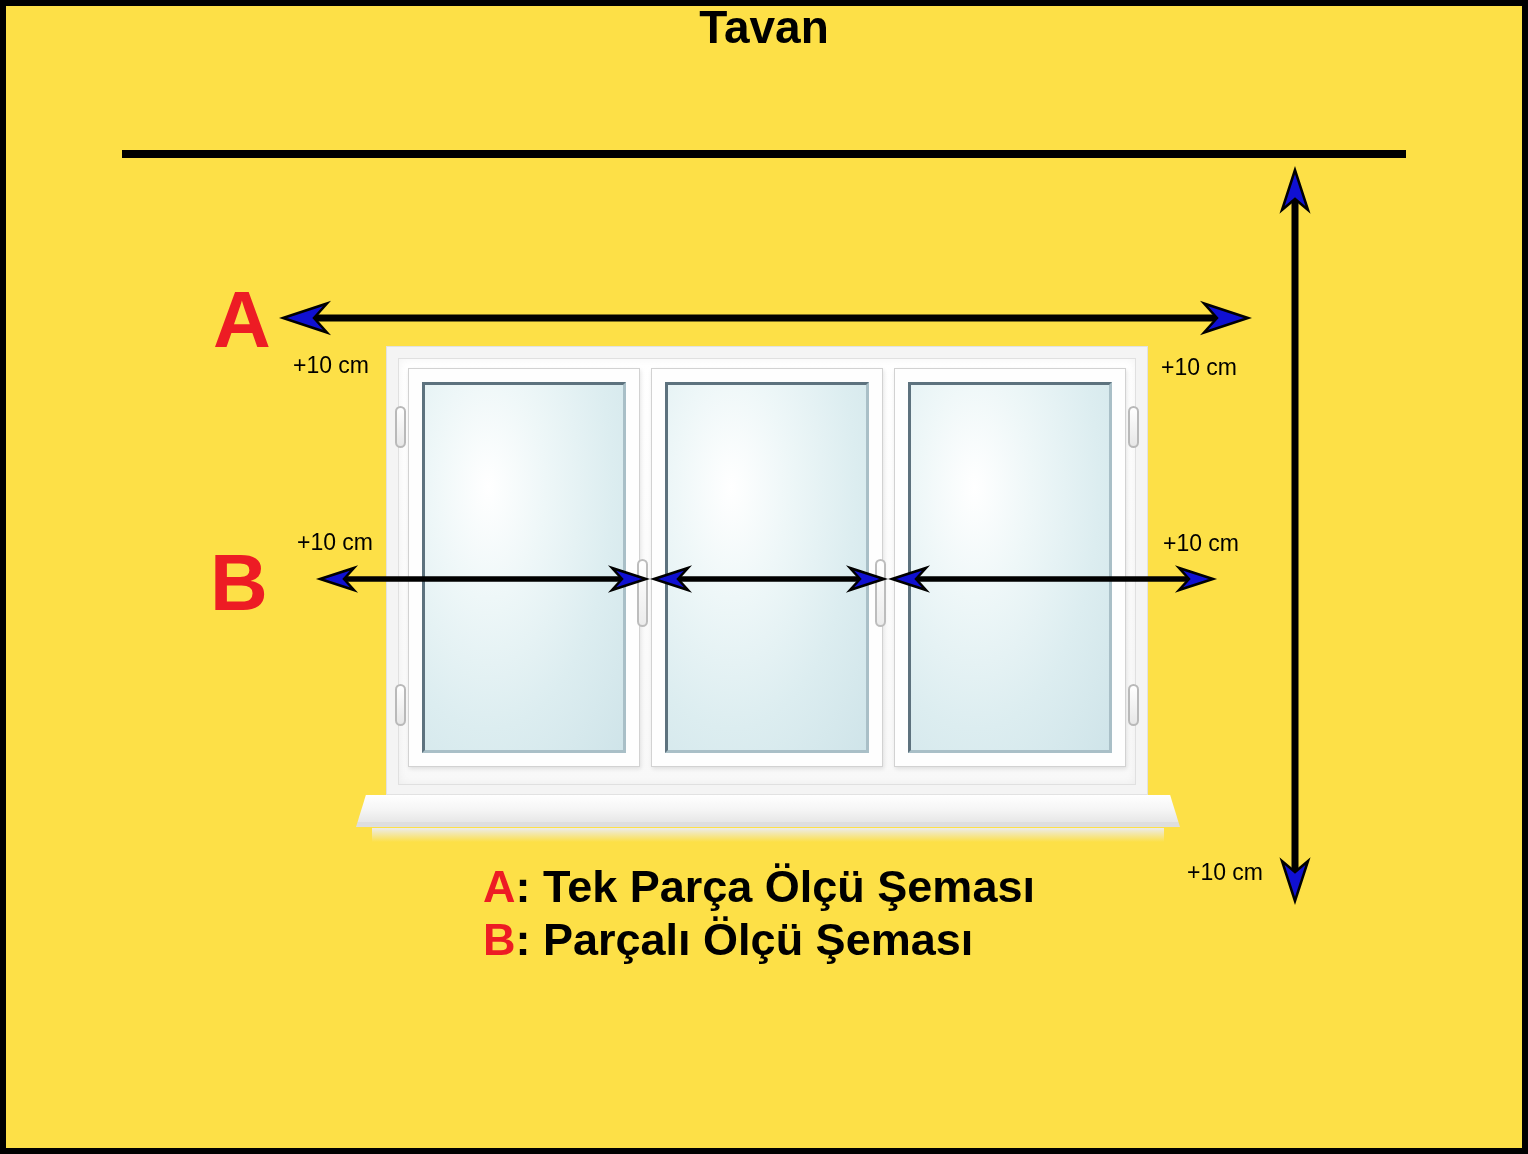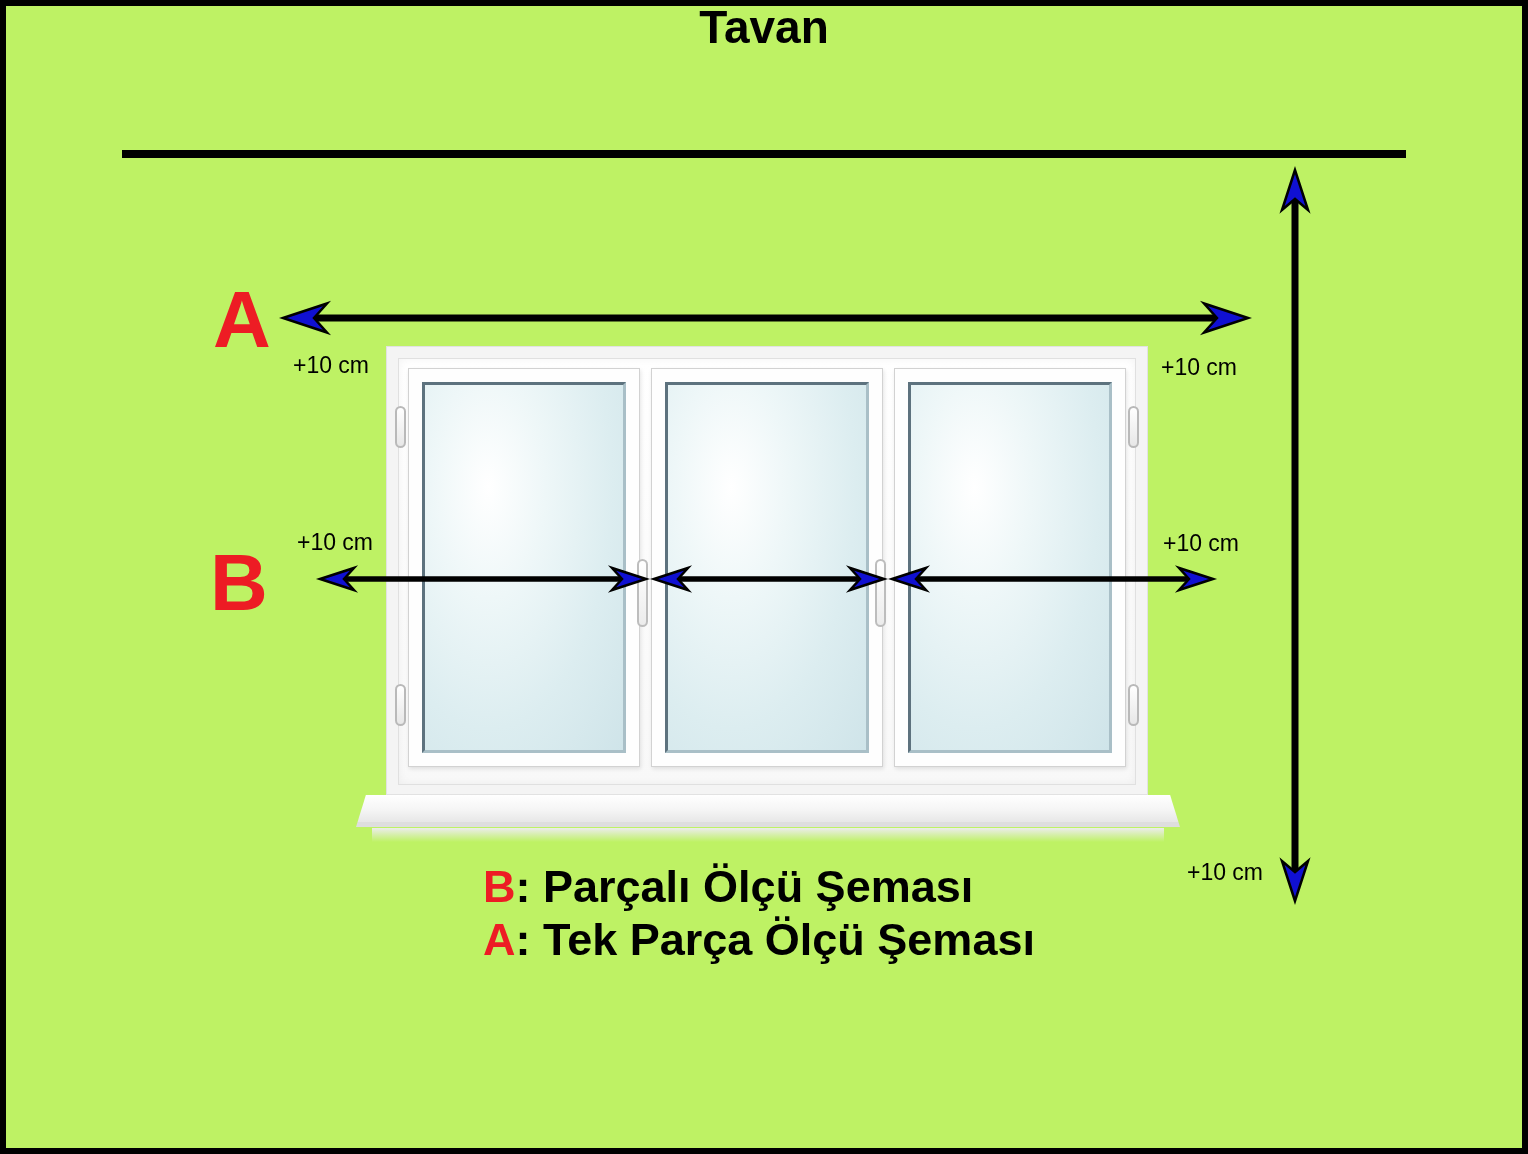--- a/index.html
+++ b/index.html
@@ -1,17 +1,17 @@
 <!DOCTYPE html>
 <html><head>
 <meta charset="utf-8">
 <style>
   html,body{margin:0;padding:0;background:#fff;}
   .canvas{
-    position:relative;width:1528px;height:1154px;background:#bef264;
+    position:relative;width:1528px;height:1154px;background:#fde047;
     font-family:"Liberation Sans", sans-serif;overflow:hidden;
   }
   .outer-border{position:absolute;inset:0;border:6px solid #000;pointer-events:none;z-index:50;}
 
   
   .title{
     position:absolute;left:0;top:96;width:100%;text-align:center;
     font-size:46px;font-weight:bold;color:#000;letter-spacing:0;
   }
   .ceiling-line{position:absolute;left:122px;top:150px;width:1284px;height:8px;background:#000;}
@@ -157,17 +157,17 @@
       <g transform="translate(1295,170)">
           <polygon class="head" points="0,0 -13,40 0,29 13,40"></polygon>
         </g>
       <g transform="translate(1295,901)">
           <polygon class="head" points="0,0 -13,-40 0,-29 13,-40"></polygon>
         </g>
     </g>
   </svg>
 
   <div class="legend">
+    <div class="legend-line"><span class="legend-key">A</span><span>: Tek Parça Ölçü Şeması</span></div>
     <div class="legend-line"><span class="legend-key">B</span><span>: Parçalı Ölçü Şeması</span></div>
-    <div class="legend-line"><span class="legend-key">A</span><span>: Tek Parça Ölçü Şeması</span></div>
   </div>
 
 </div>
 
 </body></html>

